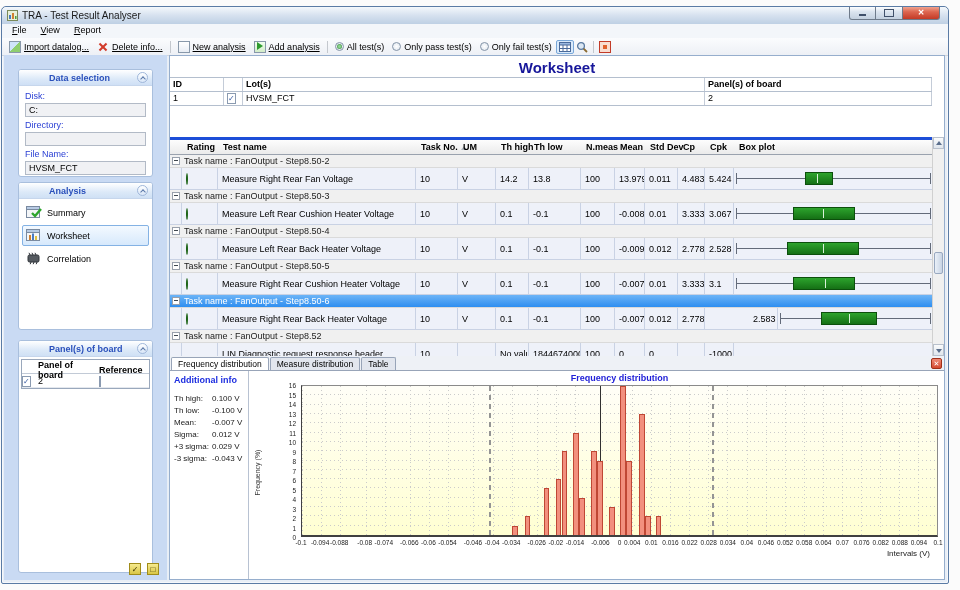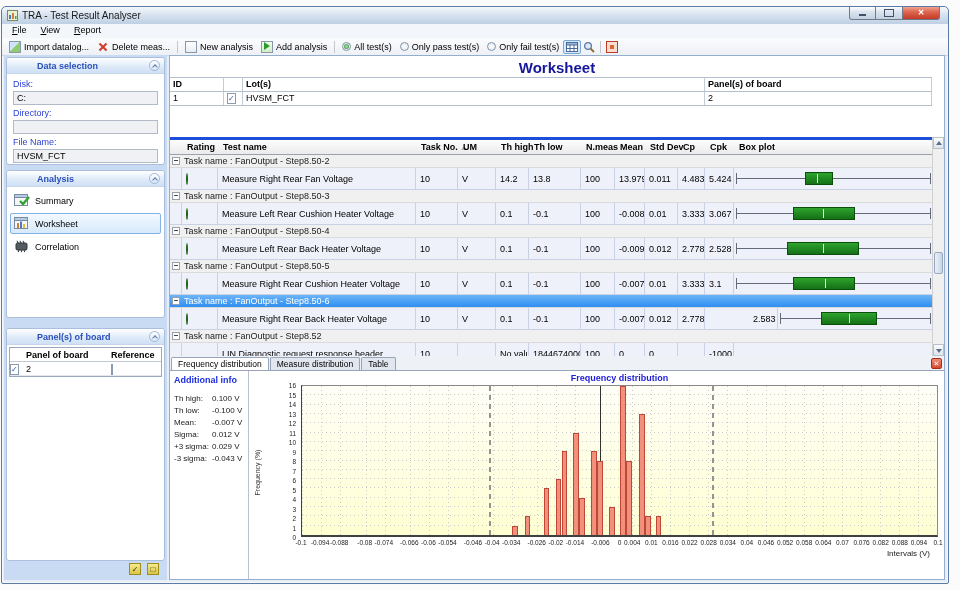--- a/index.html
+++ b/index.html
@@ -14,39 +14,39 @@
   .wbtn.min{width:27px;border-radius:0 0 0 3px;}
   .wbtn.min::after{content:"";position:absolute;left:9px;right:9px;bottom:3px;border-top:2px solid #40506a;}
   .wbtn.max{width:26px;border-left:none;border-right:none;}
   .wbtn.max::after{content:"";position:absolute;left:8px;top:2px;width:8px;height:6px;border:1px solid #40506a;}
   .wbtn.close{width:38px;border-radius:0 0 3px 0;background:linear-gradient(#f0a28e,#dd6650 40%,#c43a26);color:#fff;font-size:8px;text-align:center;line-height:11px;font-weight:bold;}
   
   .menubar{position:absolute;top:17px;left:0;right:0;height:14px;background:#f3f6fa;border-bottom:1px solid #e2e6ec;display:flex;font-size:9px;padding-left:3px;}
   .menu-item{padding:1px 7px;}
   .menu-item::first-letter{text-decoration:underline;}
   .toolbar{position:absolute;top:31px;left:0;right:0;height:17px;background:linear-gradient(#fbfcfe,#edf0f5);border-bottom:1px solid #d2d6dc;display:flex;align-items:center;font-size:9px;padding-left:3px;}
-  .tb-btn{display:flex;align-items:center;gap:3px;padding:1px 4px;white-space:nowrap;}
+  .tb-btn{display:flex;align-items:center;gap:3px;padding:1px 4px;white-space:nowrap;text-decoration:underline;}
   .tb-sep{width:1px;height:12px;background:#c4c8ce;margin:0 3px;flex:none;}
   .tb-radio{display:flex;align-items:center;gap:3px;padding:0 4px;white-space:nowrap;}
   .radio{width:9px;height:9px;border-radius:50%;border:1px solid #8494a8;background:radial-gradient(#ffffff,#dde5ee);box-sizing:border-box;flex:none;}
   .radio.sel::after{content:"";display:block;width:5px;height:5px;margin:1px;border-radius:50%;background:radial-gradient(#8fd98f 25%,#1f6b2a);}
   .ic{width:12px;height:12px;display:inline-block;position:relative;flex:none;}
   .ic-import{border:1px solid #8898aa;background:linear-gradient(135deg,#cfe4fa 50%,#8fce6f 50%);box-sizing:border-box;}
   .ic-x::before,.ic-x::after{content:"";position:absolute;left:1px;top:5px;width:10px;height:2px;background:#d23b2b;}
   .ic-x::before{transform:rotate(45deg);}
   .ic-x::after{transform:rotate(-45deg);}
   .ic-page{border:1px solid #8898aa;background:linear-gradient(#ffffff,#e8edf4);box-sizing:border-box;}
   .ic-addpage{border:1px solid #8898aa;background:linear-gradient(#f2fff0,#d2ecc8);box-sizing:border-box;}
   .ic-addpage::after{content:"";position:absolute;left:2px;bottom:2px;width:0;height:0;border-left:6px solid #2e9b2e;border-top:4px solid transparent;border-bottom:4px solid transparent;}
   .tb-tool{border:1px solid #79a7d8;background:#d9eafb;border-radius:2px;padding:1px 2px;display:flex;align-items:center;}
   .tb-flat{padding:1px 2px;display:flex;align-items:center;}
   .ic-red{border:1px solid #c23b28;background:#f8ddd1;box-sizing:border-box;}
   .ic-red::after{content:"";position:absolute;left:3px;top:3px;right:3px;bottom:3px;background:#e0622e;}
   
-  .sidebar{position:absolute;left:2px;top:48px;width:163px;bottom:3px;background:#c9daf3;padding:2px;box-sizing:border-box;}
+  .sidebar{position:absolute;left:2px;top:48px;width:163px;bottom:3px;background:#c9daf3;padding:14px;box-sizing:border-box;}
   .panel{border:1px solid #a9bfdd;border-radius:3px;background:#fff;overflow:hidden;position:relative;}
   .panel-header{height:15px;background:linear-gradient(#ffffff,#dce9f8 60%,#cfe0f5);display:flex;align-items:center;position:relative;border-bottom:1px solid #c6d6ec;}
   .panel-title{color:#2a50bb;font-weight:bold;font-size:9px;margin-left:30px;white-space:nowrap;}
   .chev{position:absolute;right:4px;top:2px;width:11px;height:11px;border:1px solid #9fb6d9;border-radius:50%;background:linear-gradient(#ffffff,#d8e6f8);box-sizing:border-box;}
   .chev::after{content:"";position:absolute;left:3px;top:4px;width:3px;height:3px;border-left:1px solid #5a78a8;border-top:1px solid #5a78a8;transform:rotate(45deg);}
   .p-ds{height:106px;margin-bottom:5px;}
   .p-an{height:146px;margin-bottom:10px;}
   .p-pob{height:231px;}
   .ds-body{padding:2px 6px;}
   .fld-label{color:#2a3fd4;font-size:9px;margin:3px 0 2px;}
@@ -144,21 +144,21 @@
     <span class="menu-item">Report</span>
   </div>
 
   <div class="toolbar">
     <div class="tb-btn">
       <span class="ic ic-import"></span>
       <span>Import datalog...</span>
     </div>
     <div class="tb-btn">
       <span class="ic ic-x"></span>
-      <span>Delete meas...</span>
+      <span>Delete info...</span>
     </div>
     <div class="tb-sep"></div>
     <div class="tb-btn">
       <span class="ic ic-page"></span>
       <span>New analysis</span>
     </div>
     <div class="tb-btn">
       <span class="ic ic-addpage"></span>
       <span>Add analysis</span>
     </div>

